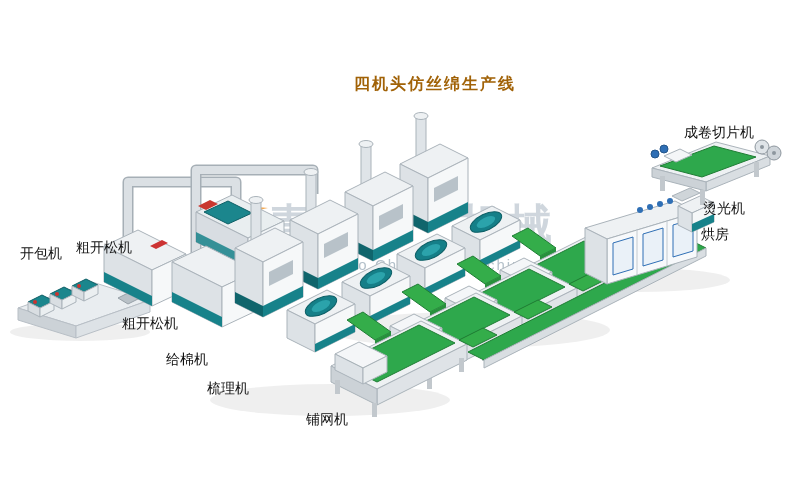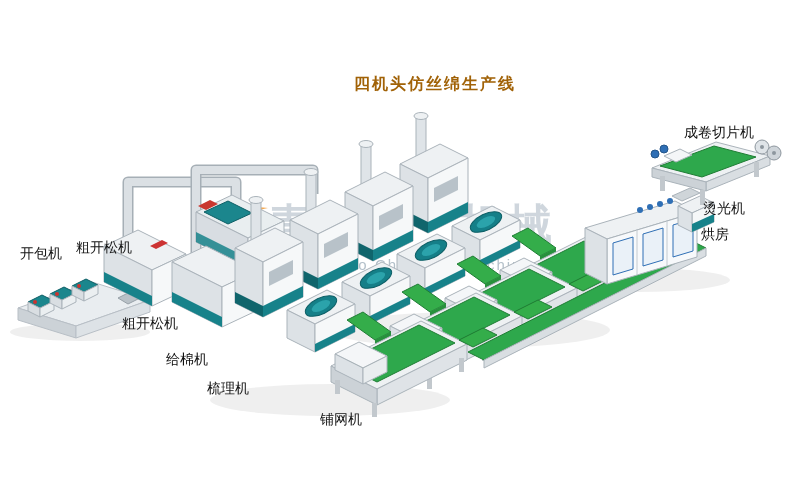--- a/index.html
+++ b/index.html
@@ -194,18 +194,18 @@
       <circle cx="655" cy="154" r="4" fill="#2f6fb5" stroke="#24568a"></circle>
       <circle cx="664" cy="149" r="4" fill="#2f6fb5" stroke="#24568a"></circle>
     </g>
   </svg>
 
   <div class="label" style="left:20px;top:245px">开包机</div>
   <div class="label" style="left:76px;top:239px">粗开松机</div>
   <div class="label" style="left:122px;top:315px">粗开松机</div>
   <div class="label" style="left:166px;top:351px">给棉机</div>
   <div class="label" style="left:207px;top:380px">梳理机</div>
-  <div class="label" style="left:320px;top:411px">铺网机</div>
+  <div class="label" style="left:306px;top:411px">铺网机</div>
   <div class="label" style="left:701px;top:226px">烘房</div>
   <div class="label" style="left:703px;top:200px">烫光机</div>
   <div class="label" style="left:684px;top:124px">成卷切片机</div>
 
 </div>
 
 </body></html>

